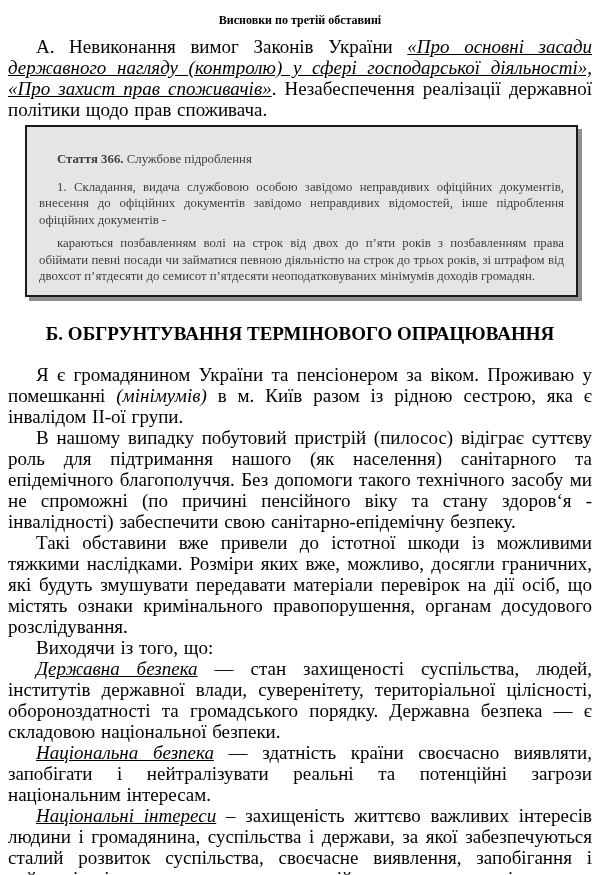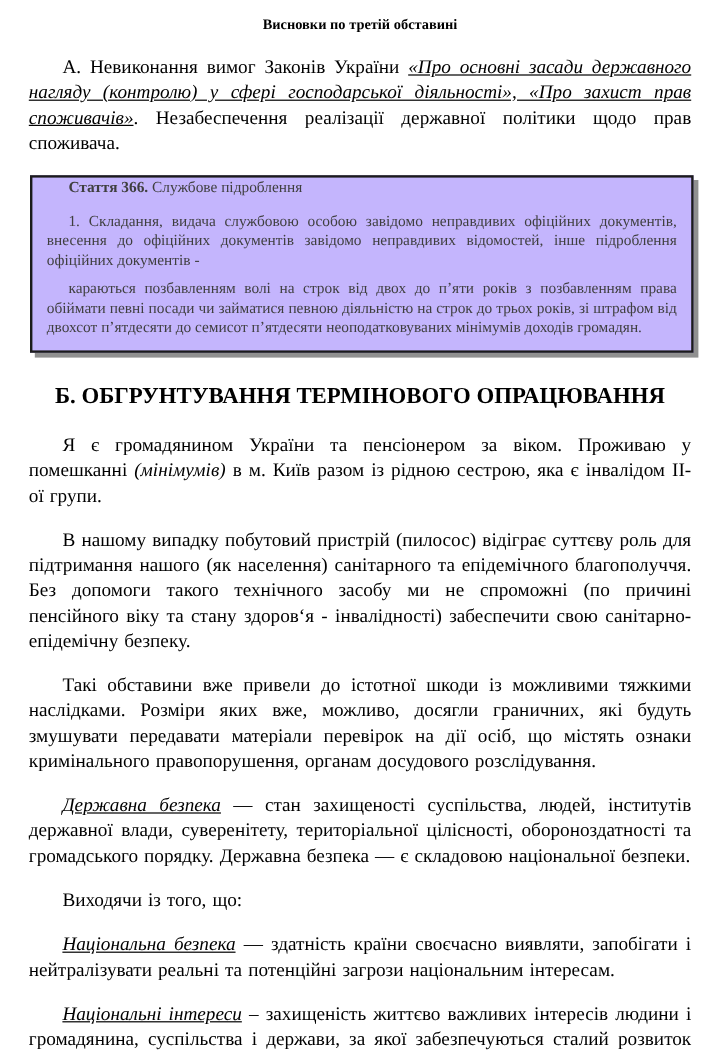--- a/index.html
+++ b/index.html
@@ -17,34 +17,34 @@
     padding: 8px 8px 6px 8px;
   }
   .doc-title {
     font-size: 12px;
     font-weight: bold;
     text-align: center;
     margin: 2px 0 6px 0;
     line-height: 20px;
   }
   .para {
-    font-size: 16px;
+    font-size: 19px;
     line-height: 21px;
     text-align: justify;
     text-indent: 28px;
-    margin: 16px;
+    margin: 0;
     word-spacing: 1px;
   }
   .law-box {
     margin: 5px 14px 12px 17px;
     border: 2px solid var(--box-border, #1b1b1b);
     box-shadow: 4px 4px 0 var(--box-shadow, #909090);
-    padding: 0 12px 8px 12px;
+    padding: 24px 12px 8px 12px;
     color: var(--box-text, #3f3f3f);
-    background: #c4b5fd;
+    background: #e5e5e5;
   }
   .law-box .box-para {
     font-size: 12.8px;
     line-height: 16.5px;
     text-align: justify;
     text-indent: 18px;
     margin: 0 0 7px 0;
   }
   .law-box .box-para:first-child { margin-bottom: 11px; }
   .law-box .box-para:last-child { margin-bottom: 2px; }
@@ -68,18 +68,18 @@
       <p class="para"><span>А. Невиконання вимог Законів України </span><span class="i u">«Про основні засади державного нагляду (контролю) у сфері господарської діяльності», «Про захист прав споживачів»</span><span>. Незабеспечення реалізації державної політики щодо прав споживача.</span></p>
       <div class="law-box">
         <p class="box-para"><span class="b">Стаття 366.</span><span> Службове підроблення</span></p>
         <p class="box-para"><span>1. Складання, видача службовою особою завідомо неправдивих офіційних документів, внесення до офіційних документів завідомо неправдивих відомостей, інше підроблення офіційних документів -</span></p>
         <p class="box-para"><span>караються позбавленням волі на строк від двох до п’яти років з позбавленням права обіймати певні посади чи займатися певною діяльністю на строк до трьох років, зі штрафом від двохсот п’ятдесяти до семисот п’ятдесяти неоподатковуваних мінімумів доходів громадян.</span></p>
       </div>
       <div class="section-heading">Б. ОБГРУНТУВАННЯ ТЕРМІНОВОГО ОПРАЦЮВАННЯ</div>
       <p class="para"><span>Я є громадянином України та пенсіонером за віком. Проживаю у помешканні </span><span class="i">(мінімумів)</span><span> в м. Київ разом із рідною сестрою, яка є інвалідом ІІ-ої групи.</span></p>
       <p class="para"><span>В нашому випадку побутовий пристрій (пилосос) відіграє суттєву роль для підтримання нашого (як населення) санітарного та епідемічного благополуччя. Без допомоги такого технічного засобу ми не спроможні (по причині пенсійного віку та стану здоров‘я - інвалідності) забеспечити свою санітарно-епідемічну безпеку.</span></p>
       <p class="para"><span>Такі обставини вже привели до істотної шкоди із можливими тяжкими наслідками. Розміри яких вже, можливо, досягли граничних, які будуть змушувати передавати матеріали перевірок на дії осіб, що містять ознаки кримінального правопорушення, органам досудового розслідування.</span></p>
+      <p class="para"><span>Виходячи із того, що:</span></p>
       <p class="para"><span class="i u">Державна безпека</span><span> — стан захищеності суспільства, людей, інститутів державної влади, суверенітету, територіальної цілісності, обороноздатності та громадського порядку. Державна безпека — є складовою національної безпеки.</span></p>
-      <p class="para"><span>Виходячи із того, що:</span></p>
       <p class="para"><span class="i u">Національна безпека</span><span> — здатність країни своєчасно виявляти, запобігати і нейтралізувати реальні та потенційні загрози національним інтересам.</span></p>
       <p class="para"><span class="i u">Національні інтереси</span><span> – захищеність життєво важливих інтересів людини і громадянина, суспільства і держави, за якої забезпечуються сталий розвиток суспільства, своєчасне виявлення, запобігання і нейтралізація реальних та потенційних загроз національним інтересам.</span></p>
     </div>
 </div>
 
 </body></html>

